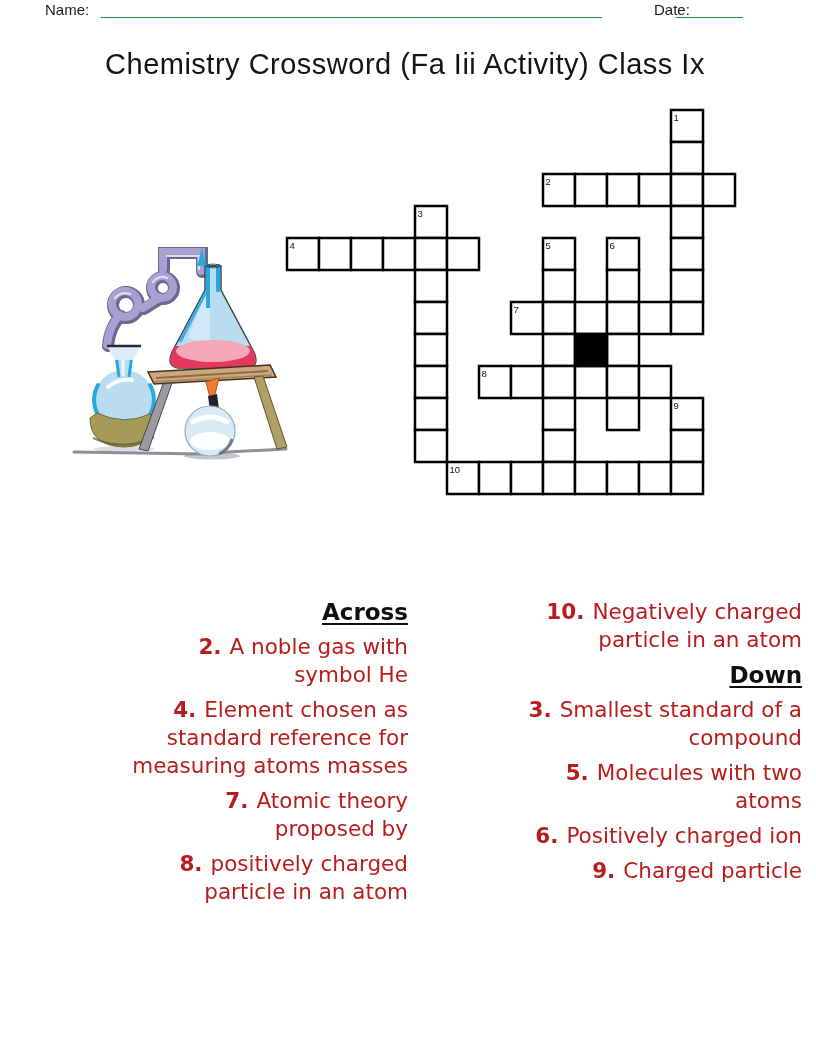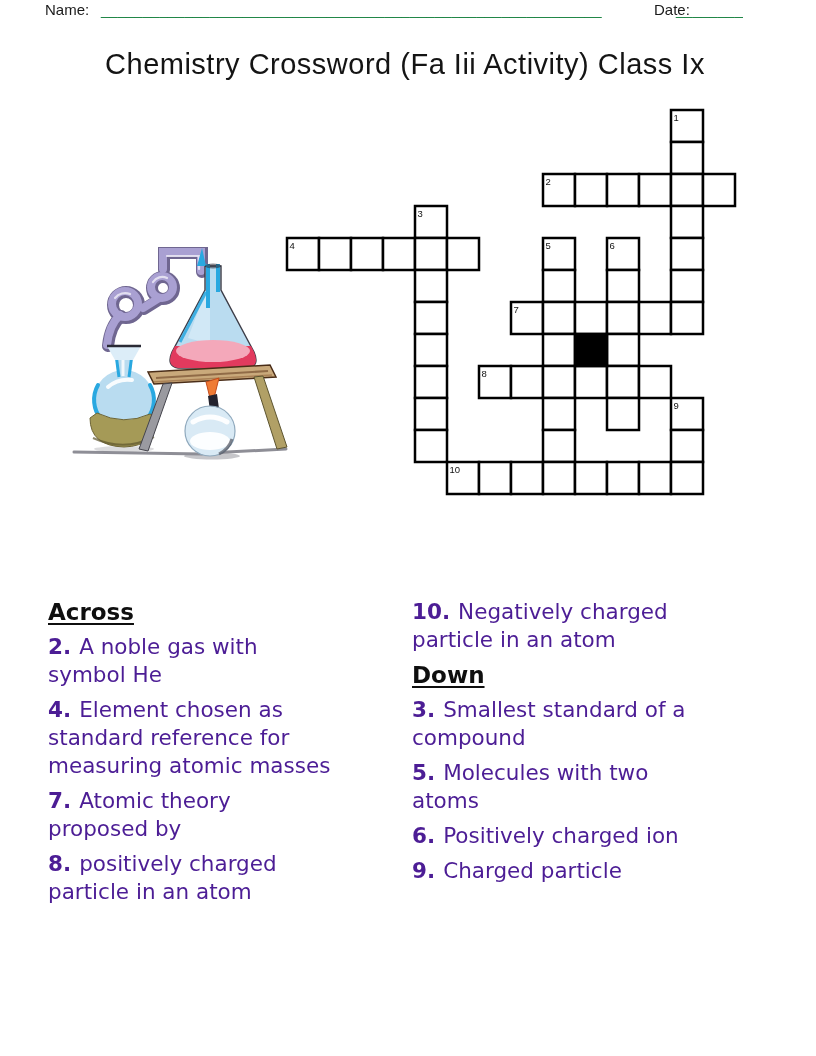--- a/index.html
+++ b/index.html
@@ -13,31 +13,31 @@
   #name-line{left:101px;}
   #date-label{left:625px;margin-left:29px;}
   #date-line{left:676px;}
   .title{
     position:absolute;top:48px;left:0;width:810px;text-align:center;
     font-family:"Liberation Sans",sans-serif;font-size:29px;font-weight:400;
     color:#141414;letter-spacing:0.5px;
   }
   .grid-svg{position:absolute;}
   .ill-svg{position:absolute;left:60px;top:220px;width:240px;height:245px;}
-  .clue-col{position:absolute;top:598px;}
+  .clue-col{position:absolute;top:598px;text-align:right;}
   #clue-col-left{left:48px;width:360px;}
   #clue-col-right{left:412px;width:390px;}
   .clue-heading{
     font-family:"DejaVu Sans",sans-serif;font-weight:bold;font-size:23px;
     line-height:28px;color:#0f0f0f;text-decoration:underline;
     text-decoration-thickness:2px;text-underline-offset:3px;margin-bottom:7px;
   }
   .clue{
     font-family:"DejaVu Sans",sans-serif;font-size:21.5px;line-height:28px;
-    color:#4c1d95;margin-bottom:7px;
+    color:#b91c1c;margin-bottom:7px;
   }
   .cnum{font-weight:bold;margin-right:8px;}
   .ctext{white-space:pre-line;}
 </style>
 </head>
 <body>
 
 <span class="hdr-label" id="name-label">Name:</span>
 <span class="hdr-line" id="name-line">____________________________________________________________</span>
 <span class="hdr-label" id="date-label">Date:</span>
@@ -188,21 +188,21 @@
     <text x="388.5" y="300.5" font-size="9.5" font-family="&quot;Liberation Sans&quot;,sans-serif" fill="#111">9</text>
     <text x="164.5" y="364.5" font-size="9.5" font-family="&quot;Liberation Sans&quot;,sans-serif" fill="#111">10</text>
   </svg>
 
 <div class="clue-col" id="clue-col-left">
     <div class="clue-heading">Across</div>
     <div class="clue"><span class="cnum">2.</span><span class="ctext">A noble gas with
 symbol He</span></div>
     <div class="clue"><span class="cnum">4.</span><span class="ctext">Element chosen as
 standard reference for
-measuring atomic masses</span></div>
+measuring atoms masses</span></div>
     <div class="clue"><span class="cnum">7.</span><span class="ctext">Atomic theory
 proposed by</span></div>
     <div class="clue"><span class="cnum">8.</span><span class="ctext">positively charged
 particle in an atom</span></div>
   </div>
 <div class="clue-col" id="clue-col-right">
     <div class="clue"><span class="cnum">10.</span><span class="ctext">Negatively charged
 particle in an atom</span></div>
     <div class="clue-heading">Down</div>
     <div class="clue"><span class="cnum">3.</span><span class="ctext">Smallest standard of a

